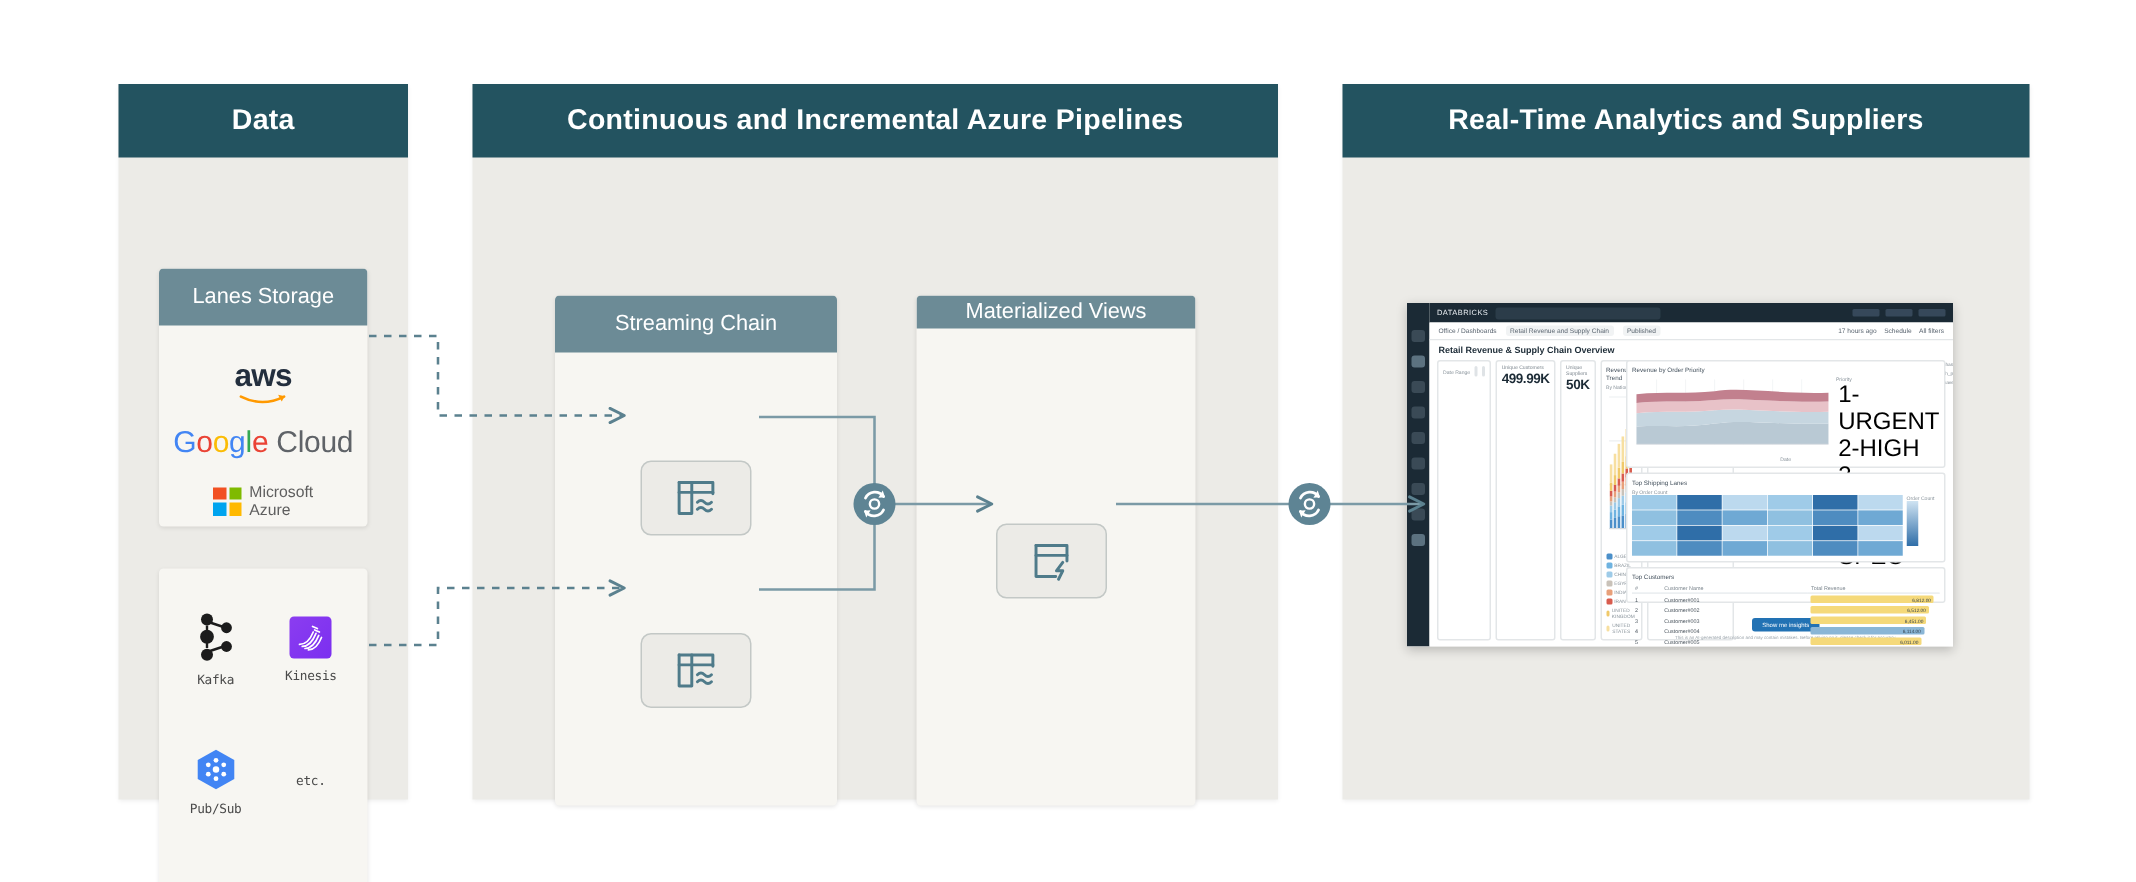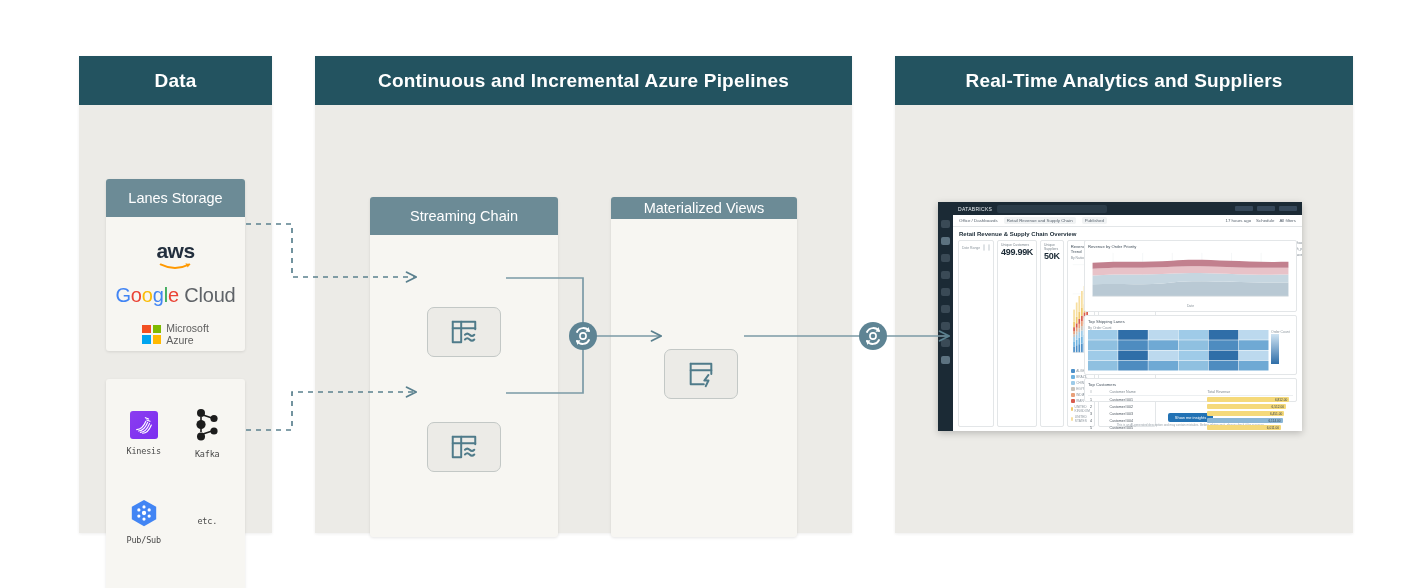--- a/index.html
+++ b/index.html
@@ -238,46 +238,46 @@
               Microsoft<br>Azure
             </span>
           </div>
         </div>
       </div>
 
       <div class="panel" id="panel-queues">
         <div class="panel-body queue-grid">
 
           <div class="queue-cell">
+            <svg width="30" height="34" viewBox="0 0 30 34">
+              <circle cx="9" cy="5" r="4" fill="#1c1c1c"></circle>
+              <circle cx="9" cy="16.5" r="4.6" fill="#1c1c1c"></circle>
+              <circle cx="9" cy="28.5" r="4" fill="#1c1c1c"></circle>
+              <circle cx="22" cy="10.5" r="3.6" fill="#1c1c1c"></circle>
+              <circle cx="22" cy="23" r="3.6" fill="#1c1c1c"></circle>
+              <path d="M11 7 L20 10" stroke="#1c1c1c" stroke-width="1.6"></path>
+              <path d="M11 26 L20 23" stroke="#1c1c1c" stroke-width="1.6"></path>
+              <path d="M9 9 L9 24" stroke="#1c1c1c" stroke-width="1.6"></path>
+            </svg>
+            <span class="queue-label">Kafka</span>
+          </div>
+
+          <div class="queue-cell">
             <span class="kinesis-tile">
               <svg width="22" height="22" viewBox="0 0 24 24">
                 <g stroke="#ffffff" stroke-width="1.25" fill="none" stroke-linecap="round">
                   <path d="M4 17 C9 17 12 13 14 8"></path>
                   <path d="M6 18.5 C11 18.5 14 14 16 9"></path>
                   <path d="M8 20 C13 20 16 15.5 18 10.5"></path>
                   <path d="M10.5 21 C15 21 18 17 20 12"></path>
                   <path d="M13.5 4 L17 5.5 M15 6.5 L18.5 8"></path>
                 </g>
               </svg>
             </span>
             <span class="queue-label">Kinesis</span>
-          </div>
-
-          <div class="queue-cell">
-            <svg width="30" height="34" viewBox="0 0 30 34">
-              <circle cx="9" cy="5" r="4" fill="#1c1c1c"></circle>
-              <circle cx="9" cy="16.5" r="4.6" fill="#1c1c1c"></circle>
-              <circle cx="9" cy="28.5" r="4" fill="#1c1c1c"></circle>
-              <circle cx="22" cy="10.5" r="3.6" fill="#1c1c1c"></circle>
-              <circle cx="22" cy="23" r="3.6" fill="#1c1c1c"></circle>
-              <path d="M11 7 L20 10" stroke="#1c1c1c" stroke-width="1.6"></path>
-              <path d="M11 26 L20 23" stroke="#1c1c1c" stroke-width="1.6"></path>
-              <path d="M9 9 L9 24" stroke="#1c1c1c" stroke-width="1.6"></path>
-            </svg>
-            <span class="queue-label">Kafka</span>
           </div>
 
           <div class="queue-cell">
             <svg class="pubsub-hex" viewBox="0 0 32 32">
               <polygon points="16,2 29,9.3 29,22.7 16,30 3,22.7 3,9.3" fill="#4285f4"></polygon>
               <circle cx="16" cy="16" r="2.3" fill="#ffffff"></circle>
               <circle cx="16" cy="9.5" r="1.7" fill="#ffffff"></circle>
               <circle cx="16" cy="22.5" r="1.7" fill="#ffffff"></circle>
               <circle cx="10.5" cy="12.7" r="1.7" fill="#ffffff"></circle>
               <circle cx="21.5" cy="12.7" r="1.7" fill="#ffffff"></circle>
@@ -563,20 +563,43 @@
                 <svg viewBox="0 0 180 54" preserveAspectRatio="none" style="flex:1;min-width:0;">
                   <g stroke="#eceff1" stroke-width="0.5">
                     <path d="M22 2 V46 M48 2 V46 M74 2 V46 M100 2 V46 M126 2 V46 M152 2 V46"></path>
                   </g>
                   <path d="M4 46 L4 34 C30 33 50 35 74 32 C100 29 130 33 176 32 L176 46 Z" fill="#b9c9d4"></path>
                   <path d="M4 34 C30 33 50 35 74 32 C100 29 130 33 176 32 L176 24 C130 25 100 21 74 23 C50 25 30 23 4 25 Z" fill="#c6d6e0"></path>
                   <path d="M4 25 C30 23 50 25 74 23 C100 21 130 25 176 24 L176 17 C130 18 100 14 74 16 C50 18 30 16 4 18 Z" fill="#e8c2c8"></path>
                   <path d="M4 18 C30 16 50 18 74 16 C100 14 130 18 176 17 L176 11 C130 12 100 7 74 10 C50 12 30 10 4 12 Z" fill="#c2808e"></path>
                   <line x1="4" y1="46" x2="176" y2="46" stroke="#d6dade" stroke-width="0.6"></line>
                 </svg>
+                <div style="flex:0 0 30px;">
+                  <div class="db-card-sub">Priority</div>
+                  <div class="db-leg-item">
+                      <i style="background:#c2808e"></i>
+                      <span>1-URGENT</span>
+                    </div>
+                  <div class="db-leg-item">
+                      <i style="background:#e8c2c8"></i>
+                      <span>2-HIGH</span>
+                    </div>
+                  <div class="db-leg-item">
+                      <i style="background:#c6d6e0"></i>
+                      <span>3-MEDIUM</span>
+                    </div>
+                  <div class="db-leg-item">
+                      <i style="background:#b9c9d4"></i>
+                      <span>4-NOT SPEC</span>
+                    </div>
+                  <div class="db-leg-item">
+                      <i style="background:#9fb2be"></i>
+                      <span>5-LOW</span>
+                    </div>
+                </div>
               </div>
               <div class="db-card-sub" style="text-align:center;">Date</div>
             </div>
 
             <div class="db-card" style="flex:0 0 60px;">
               <div class="db-card-title">Top Shipping Lanes</div>
               <div class="db-card-sub">By Order Count</div>
               <div style="display:flex;flex:1;min-height:0;gap:2px;">
                 <svg id="heat" viewBox="0 0 180 40" preserveAspectRatio="none" style="flex:1;min-width:0;">
                     <rect x="0" y="0" width="29.5" height="9.5" fill="#9fcbe8"></rect>

